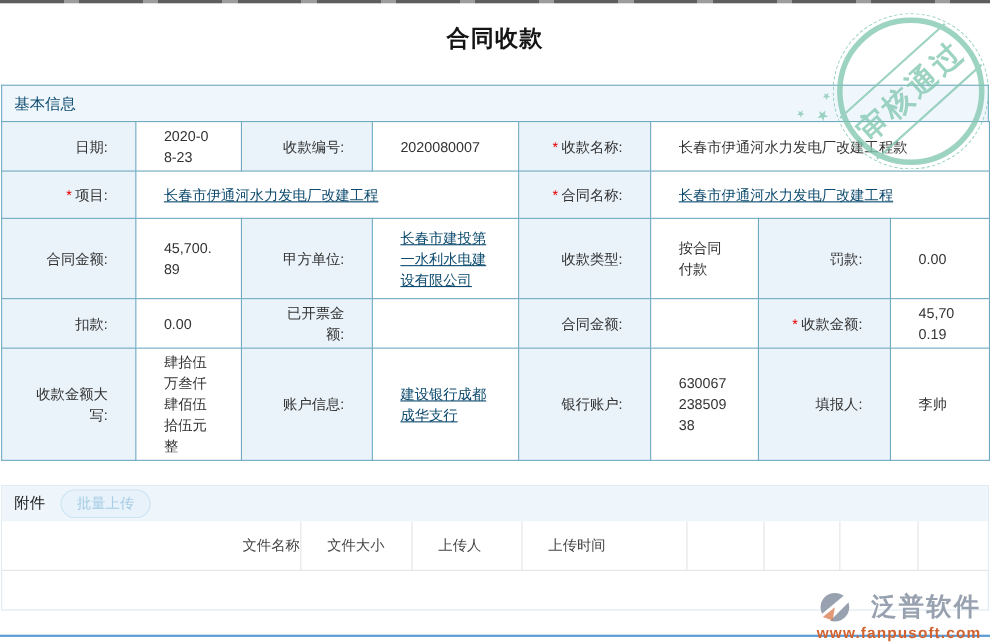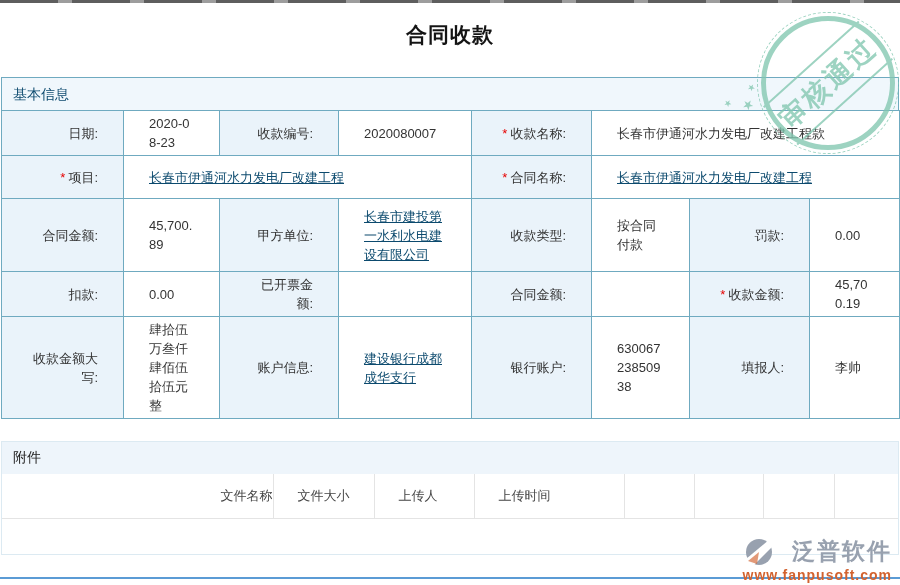--- a/index.html
+++ b/index.html
@@ -190,20 +190,21 @@
       <td class="lbl"><span>填报人:</span></td>
       <td class="val">李帅</td>
     </tr>
   </tbody>
     </table>
 </div>
 
 <div class="attach-panel">
   <div class="attach-header">
     <span>附件</span>
+    <button class="upload-btn">批量上传</button>
   </div>
   <table class="attach">
     <colgroup>
       <col style="width:271px">
         <col style="width:101px">
         <col style="width:100px">
         <col style="width:150px">
       <col style="width:70px">
         <col style="width:69px">
         <col style="width:71px">

